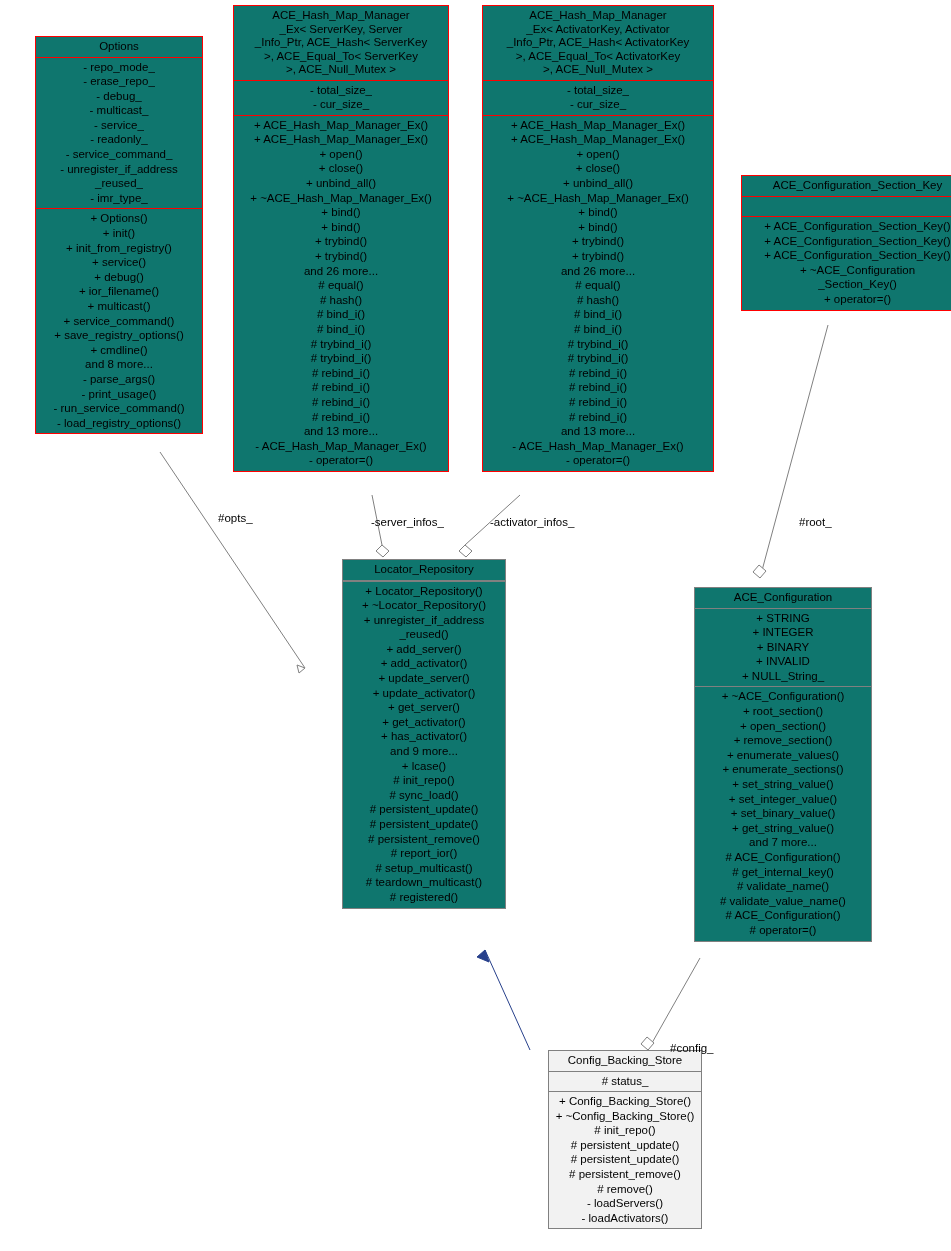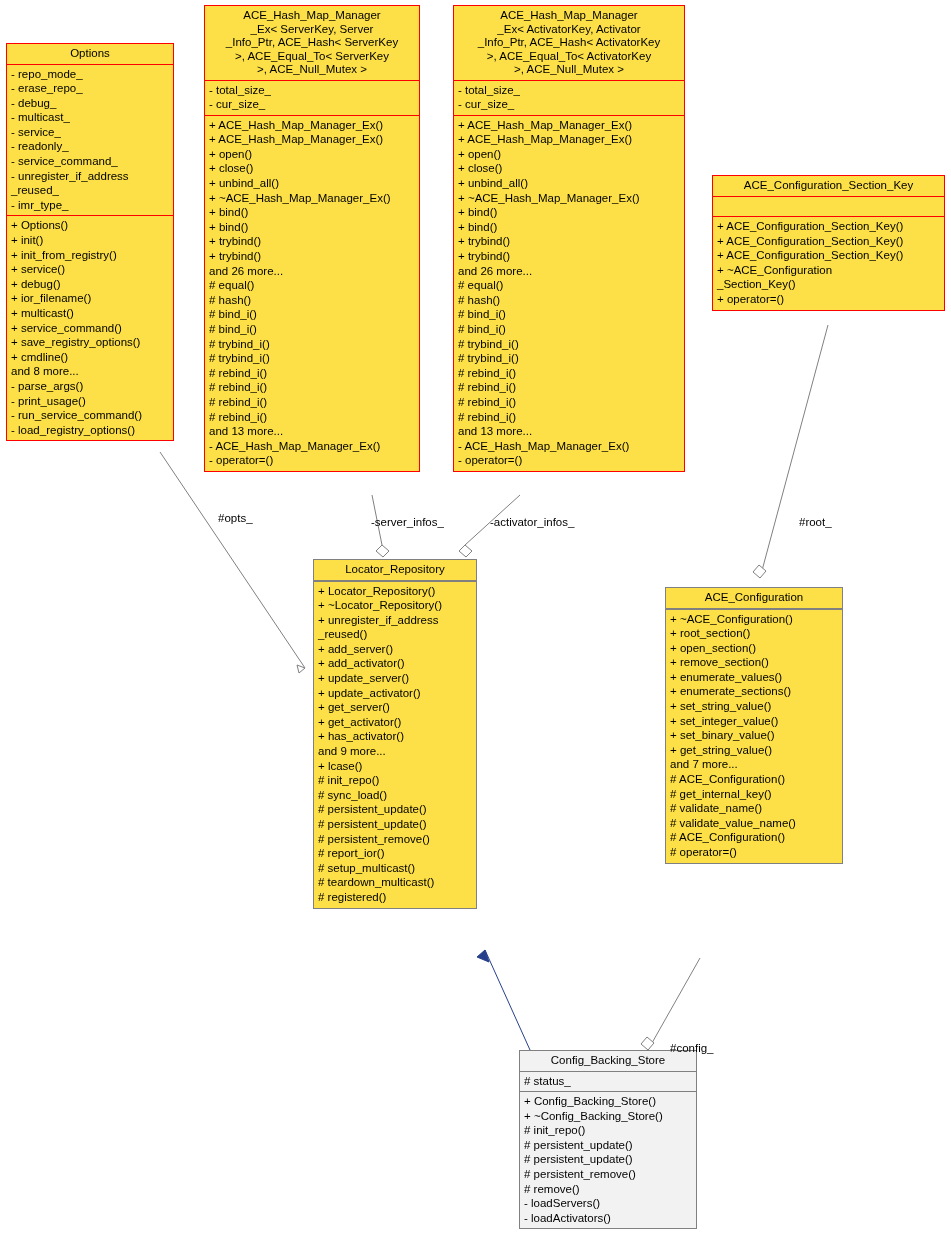--- a/index.html
+++ b/index.html
@@ -25,42 +25,44 @@
   svg.edges {
     position: absolute;
     left: 0; top: 0;
     width: 951px;
     height: 1251px;
     pointer-events: none;
   }
   .node {
     position: absolute;
     box-sizing: border-box;
-    background: #fde047;
+    background: #0f766e;
     border: 1px solid #ff0000;
     z-index: 5;
+    margin-left: 29px;
   }
   .node.gray {
     border-color: #808080;
   }
   .node .title {
     text-align: center;
     padding: 3px 4px 3px 4px;
     line-height: 13.5px;
     white-space: pre-line;
   }
   .node .sep {
     border-top: 1px solid #ff0000;
     height: 0;
   }
   .node.gray .sep {
     border-top-color: #808080;
   }
   .node .section {
     padding: 2px 4px 3px 4px;
+    text-align: center;
   }
   .node .section .row {
     line-height: 14.6px;
     white-space: pre;
   }
   .node.shaded .title,
   .node.shaded .section {
     background: #f2f2f2;
   }
   .edge-label {
@@ -92,21 +94,21 @@
     <path d="M 828 325 L 760 578" stroke="#808080" stroke-width="1" fill="none"></path>
     <polygon points="760,578 753,572 759,565 766,571" fill="#ffffff" stroke="#808080" stroke-width="1"></polygon>
 
     <path d="M 700 958 L 648 1050" stroke="#808080" stroke-width="1" fill="none"></path>
     <polygon points="648,1050 641,1044 647,1037 654,1043" fill="#ffffff" stroke="#808080" stroke-width="1"></polygon>
 
     <path d="M 530 1050 L 485 950" stroke="#27408b" stroke-width="1" fill="none"></path>
     <polygon points="485,950 477,957 489,962" fill="#27408b" stroke="#27408b" stroke-width="1"></polygon>
   </svg>
 
-  <div class="node" style="left:6px; top:43px; width:168px;">
+  <div class="node" style="left:6px; top:36px; width:168px;">
     <div class="title">Options</div>
     <div class="sep"></div>
     <div class="section">
       <div class="row">- repo_mode_</div>
       <div class="row">- erase_repo_</div>
       <div class="row">- debug_</div>
       <div class="row">- multicast_</div>
       <div class="row">- service_</div>
       <div class="row">- readonly_</div>
       <div class="row">- service_command_</div>
@@ -257,20 +259,27 @@
       <div class="row"># report_ior()</div>
       <div class="row"># setup_multicast()</div>
       <div class="row"># teardown_multicast()</div>
       <div class="row"># registered()</div>
     </div>
   </div>
 
   <div class="node gray" style="left:665px; top:587px; width:178px;">
     <div class="title">ACE_Configuration</div>
     <div class="sep"></div>
+    <div class="section">
+      <div class="row">+ STRING</div>
+      <div class="row">+ INTEGER</div>
+      <div class="row">+ BINARY</div>
+      <div class="row">+ INVALID</div>
+      <div class="row">+ NULL_String_</div>
+    </div>
     <div class="sep"></div>
     <div class="section">
       <div class="row">+ ~ACE_Configuration()</div>
       <div class="row">+ root_section()</div>
       <div class="row">+ open_section()</div>
       <div class="row">+ remove_section()</div>
       <div class="row">+ enumerate_values()</div>
       <div class="row">+ enumerate_sections()</div>
       <div class="row">+ set_string_value()</div>
       <div class="row">+ set_integer_value()</div>
@@ -279,21 +288,21 @@
       <div class="row">and 7 more...</div>
       <div class="row"># ACE_Configuration()</div>
       <div class="row"># get_internal_key()</div>
       <div class="row"># validate_name()</div>
       <div class="row"># validate_value_name()</div>
       <div class="row"># ACE_Configuration()</div>
       <div class="row"># operator=()</div>
     </div>
   </div>
 
-  <div class="node gray shaded" style="left:519px; top:1050px; width:178px;">
+  <div class="node gray shaded" style="left:519px; top:1050px; width:154px;">
     <div class="title">Config_Backing_Store</div>
     <div class="sep"></div>
     <div class="section">
       <div class="row"># status_</div>
     </div>
     <div class="sep"></div>
     <div class="section">
       <div class="row">+ Config_Backing_Store()</div>
       <div class="row">+ ~Config_Backing_Store()</div>
       <div class="row"># init_repo()</div>

